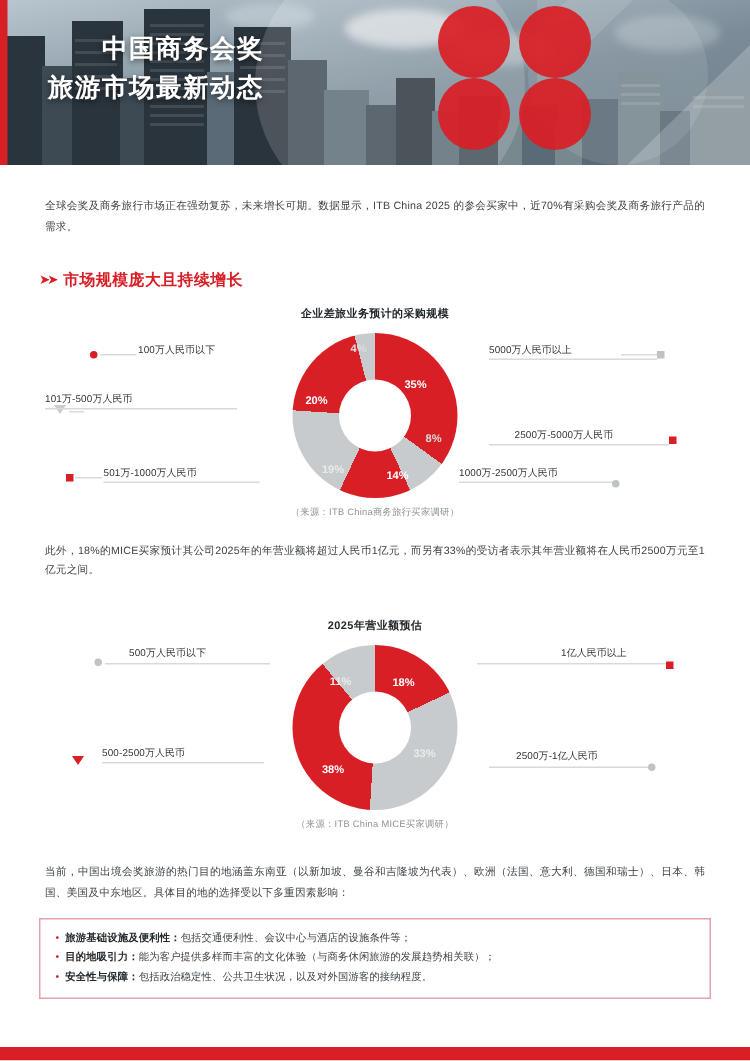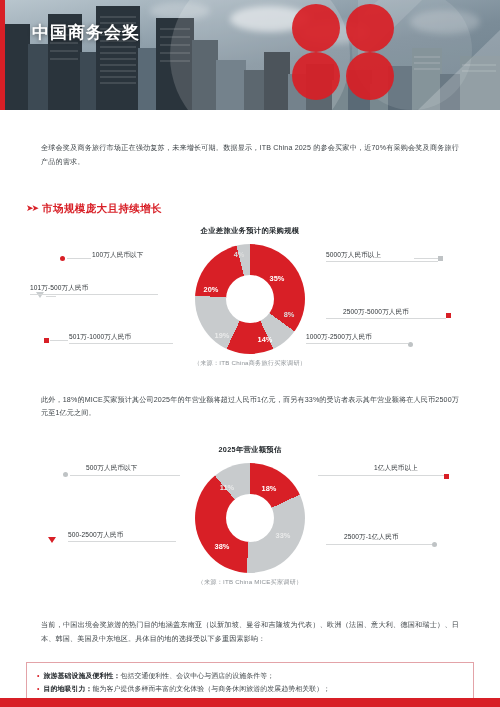--- a/index.html
+++ b/index.html
@@ -24,21 +24,21 @@
   .tri-mask{position:absolute;}
   .red-dot{position:absolute;border-radius:50%;background:#d81f26;opacity:.93;}
   .banner-title{position:absolute;left:32px;top:20px;z-index:8;color:#ffffff;
      font-size:17px;font-weight:bold;line-height:1.55;letter-spacing:1px;
      text-shadow:0 1px 4px rgba(0,0,0,.55);text-align:right;}
   .banner-title div{white-space:nowrap;}
   .banner-underline{position:absolute;left:0;top:0;width:5px;height:110px;background:#d81f26;z-index:9;}
 
   
   .content{position:relative;padding:0 26px;box-sizing:border-box;width:500px;}
-  .para{font-size:7.1px;color:#3e4448;line-height:1.95;text-align:justify;margin:15px;
+  .para{font-size:7.1px;color:#3e4448;line-height:1.95;text-align:justify;margin:4px;
         letter-spacing:.15px;}
   .gap-a{height:17px;}
   .gap-b{height:11px;}
 
   .sec-head{display:flex;align-items:center;gap:5px;margin:0 0 7px 0;}
   .sec-ico{color:#d81f26;font-size:9px;line-height:1;font-weight:bold;letter-spacing:-2px;}
   .sec-title{color:#d81f26;font-size:10.5px;font-weight:bold;letter-spacing:.4px;}
 
   
   .chart-block{position:relative;width:448px;margin:0 auto;}
@@ -142,20 +142,21 @@
     <div class="tri-mask" style="left:358px;top:0px;width:0;height:0;border-right:64px solid transparent;border-top:62px solid rgba(255,255,255,.12);"></div>
 
     <div class="red-dot" style="left:292px;top:4px;width:48px;height:48px;"></div>
     <div class="red-dot" style="left:346px;top:4px;width:48px;height:48px;"></div>
     <div class="red-dot" style="left:292px;top:52px;width:48px;height:48px;"></div>
     <div class="red-dot" style="left:346px;top:52px;width:48px;height:48px;"></div>
   </div>
   <div class="banner-underline"></div>
   <div class="banner-title">
     <div>中国商务会奖</div>
+    <div>旅游市场最新动态</div>
   </div>
 </div>
 
 <div class="content">
 
   <div class="gap-a"></div>
   <p class="para">全球会奖及商务旅行市场正在强劲复苏，未来增长可期。数据显示，ITB China 2025 的参会买家中，近70%有采购会奖及商务旅行产品的需求。</p>
 
   <div class="gap-a"></div>
   <div class="sec-head">

